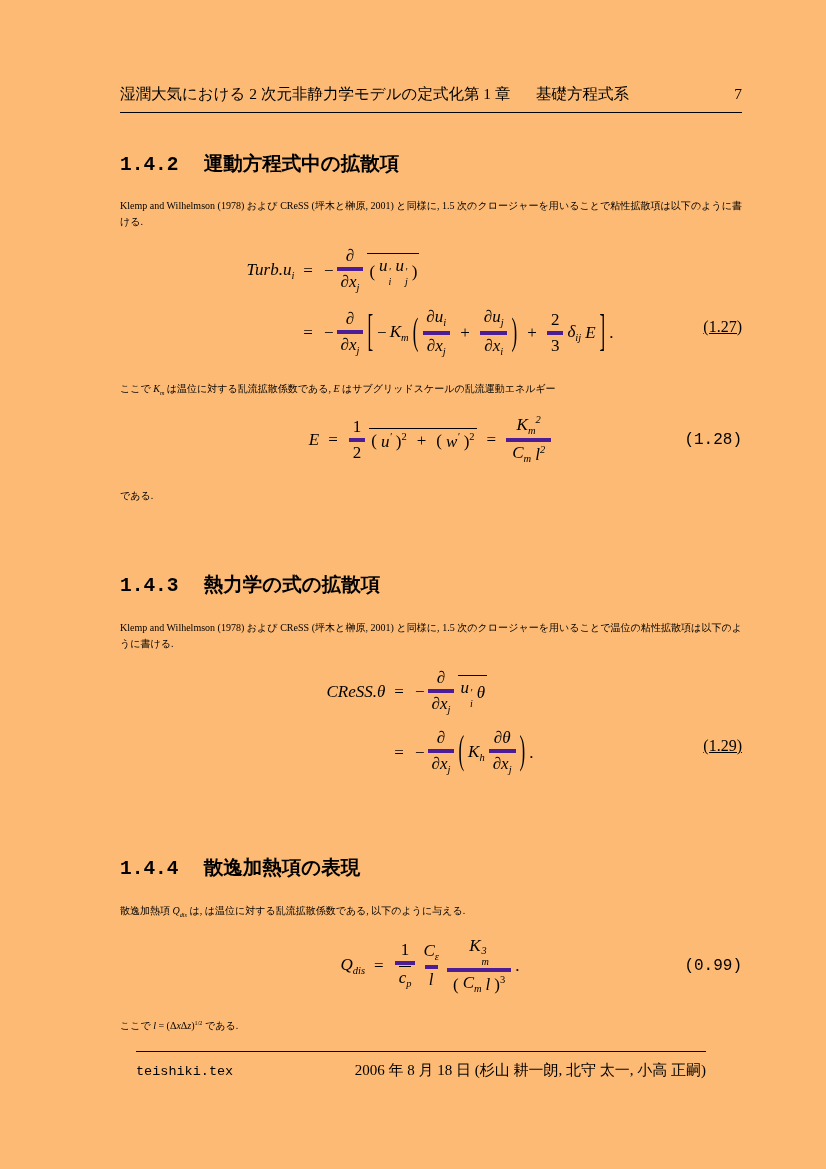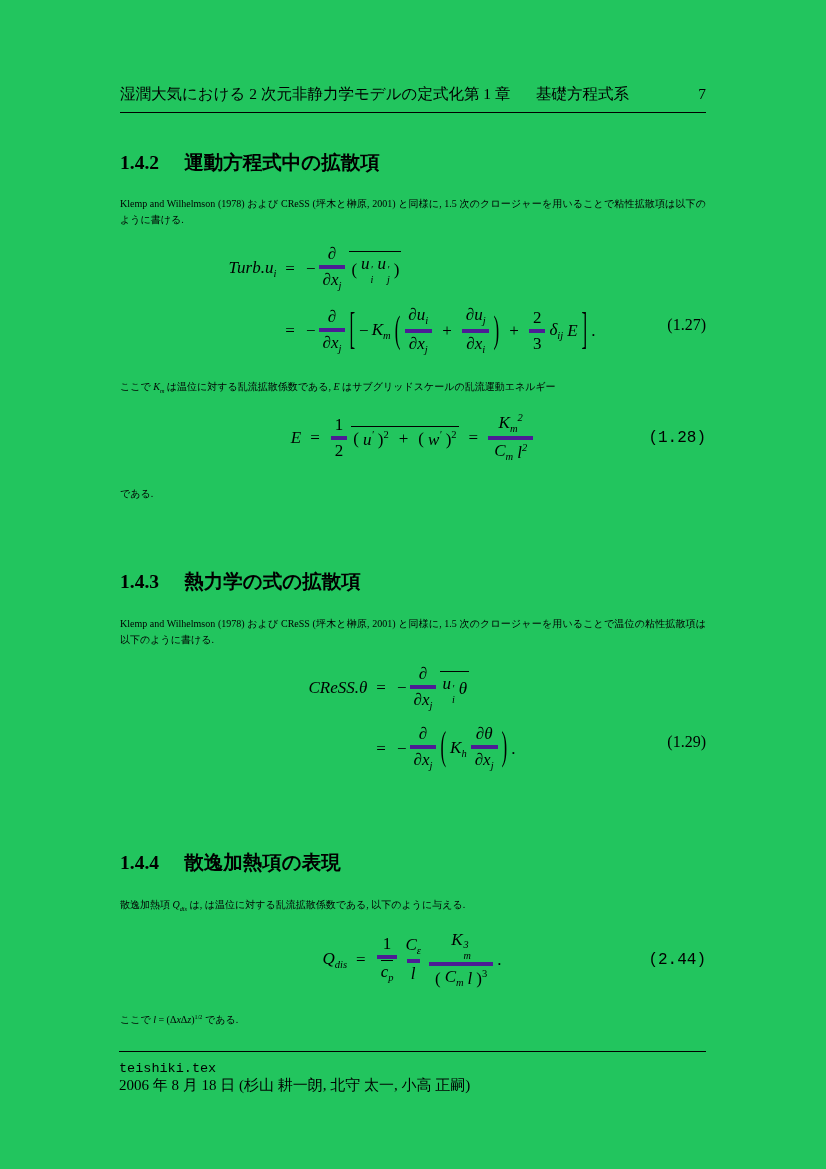--- a/index.html
+++ b/index.html
@@ -1,45 +1,45 @@
 <!DOCTYPE html>
 <html><head>
 <meta charset="utf-8">
 <style>
   html,body{margin:0;padding:0;background:#fff;}
   .page{
     position:relative;
     width:826px;height:1169px;
     margin:0 auto;
-    background:#22c55e;
+    background:#fdba74;
     color:#000;
     font-family:"Liberation Serif","DejaVu Serif",serif;
     box-sizing:border-box;
-    padding:84px 120px 0 120px;
+    padding:84px 84px 0 120px;
     overflow:hidden;
   }
 
   
   .pagehead{
     display:flex;justify-content:space-between;align-items:baseline;
     border-bottom:1.5px solid #000;
     padding-bottom:7px;
     font-size:15.5px;
     white-space:nowrap;
   }
   .ph-sec{margin-left:1.4em;}
   .ph-num{margin-left:1em;}
 
   
   h2.sec{
     font-size:19.5px;font-weight:700;
     margin:38px 0 0 0;line-height:1.25;
   }
-  h2.sec .h-num{font-family:Liberation Serif, serif;}
-  h2.sec .h-title{font-family:Liberation Serif, serif;margin-left:1.05em;}
+  h2.sec .h-num{font-family:Liberation Mono, monospace;}
+  h2.sec .h-title{font-family:Liberation Sans, sans-serif;margin-left:1.05em;}
 
   
   p.body{
     font-size:10px;line-height:1.6;
     margin:21px 0 0 0;
     text-align:justify;
   }
   p.body sub,p.body sup{font-size:0.62em;}
   .seg-i{font-style:italic;}
   .seg-r{font-style:normal;}
@@ -50,21 +50,21 @@
     display:grid;
     grid-template-columns:max-content max-content max-content;
     justify-content:center;align-items:center;
     row-gap:10px;
   }
   .c-lhs{justify-self:end;}
   .c-rel{padding:0 9px;}
   .c-rhs{justify-self:start;}
   .eqnum{position:absolute;right:0;font-style:normal;font-size:16px;}
   .eqblock.one .eqnum{top:50%;transform:translateY(-50%);font-family:Liberation Mono, monospace;}
-  .eqblock.two .eqnum{top:71%;transform:translateY(-50%);}
+  .eqblock.two .eqnum{top:71%;transform:translateY(-50%);text-decoration:underline;}
 
   
   .mrow{display:inline-flex;align-items:center;white-space:pre;}
   .mrow > *{margin:0 2px;}
   .mrow > .op{margin:0 8px;}
   .mrow > .neg{margin:0 1px 0 2px;}
   .mi{font-style:italic;white-space:pre;}
   .mr{font-style:normal;white-space:pre;}
   .mi sub,.mr sub,.mi sup,.mr sup{font-size:0.62em;font-style:italic;}
   .mr sup{font-style:normal;}
@@ -72,26 +72,25 @@
   .mnum,.mden{display:flex;justify-content:center;align-items:center;padding:1px 4px;line-height:1.18;}
   .mden{border-top:4px solid #4c1d95;}
   .mol{display:inline-flex;border-top:1px solid #000;padding-top:2px;}
   .mbar{border-top:1px solid #000;padding-top:1px;display:inline-block;}
   .mss{display:inline-flex;flex-direction:column;align-items:flex-start;font-size:0.6em;line-height:1.05;vertical-align:-0.32em;margin-left:1px;}
   .mss span{display:block;}
   .mbig{display:inline-block;transform-origin:center;line-height:1.1;font-weight:400;}
 
   
   .pagefoot{
-    position:absolute;left:119px;right:120px;top:1051px;
+    position:absolute;left:136px;right:120px;top:1051px;
     border-top:1px solid #000;
     padding-top:9px;
     display:flex;justify-content:space-between;align-items:baseline;
     font-size:15px;
-    flex-direction:column;
   }
   .pf-file{font-family:"Liberation Mono","DejaVu Sans Mono",monospace;font-size:13.5px;}
 </style>
 </head>
 <body>
 
 <div class="page">
 
   <div class="pagehead">
     <div class="ph-left">
@@ -159,21 +158,21 @@
   </h2>
 
   <p class="body"><span class="seg-t">散逸加熱項 </span><span class="seg-i">Q<sub>dis</sub></span><span class="seg-t"> は, は温位に対する乱流拡散係数である, 以下のように与える.</span></p>
 
   <div class="eqblock one">
       <div class="eqarray">
         <span class="c-lhs"><span class="mi">Q<sub>dis</sub></span></span>
         <span class="c-rel mr">=</span>
         <span class="c-rhs"><span class="mrow"><span class="mfrac"><span class="mnum"><span class="mr">1</span></span><span class="mden"><span class="mi"><span class="mbar">c<sub>p</sub></span></span></span></span><span class="mfrac"><span class="mnum"><span class="mi">C<sub>ε</sub></span></span><span class="mden"><span class="mi">l</span></span></span><span class="mfrac"><span class="mnum"><span class="mi">K<span class="mss"><span class="mss-up">3</span><span class="mss-dn">m</span></span></span></span><span class="mden"><span class="mrow"><span class="mr">(</span><span class="mi">C<sub>m</sub></span><span class="mi">l</span><span class="mr">)<sup>3</sup></span></span></span></span><span class="mr">.</span></span></span>
       </div>
-    <span class="eqnum">(2.44)</span>
+    <span class="eqnum">(0.99)</span>
   </div>
 
   <p class="body"><span class="seg-t">ここで </span><span class="seg-i">l</span><span class="seg-r"> = (Δ</span><span class="seg-i">x</span><span class="seg-r">Δ</span><span class="seg-i">z</span><span class="seg-r">)<sup>1/2</sup></span><span class="seg-t"> である.</span></p>
 
   <div class="pagefoot">
     <span class="pf-file">teishiki.tex</span>
     <span class="pf-date">2006 年 8 月 18 日 (杉山 耕一朗, 北守 太一, 小高 正嗣)</span>
   </div>
 
 </div>

